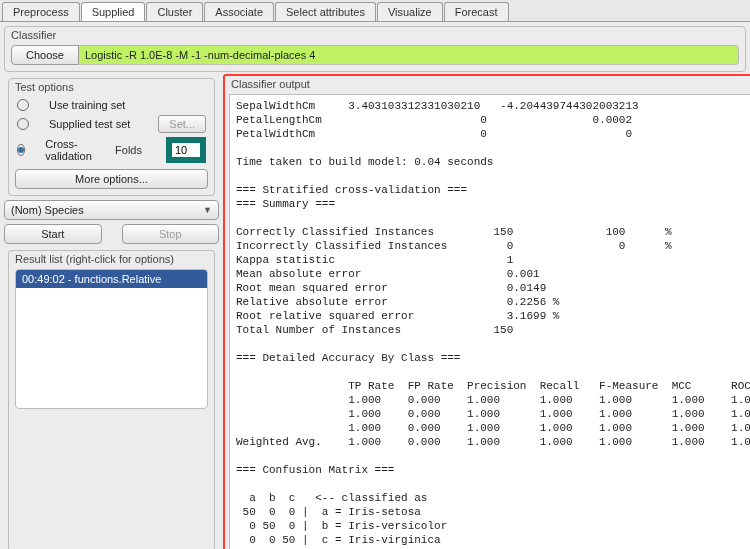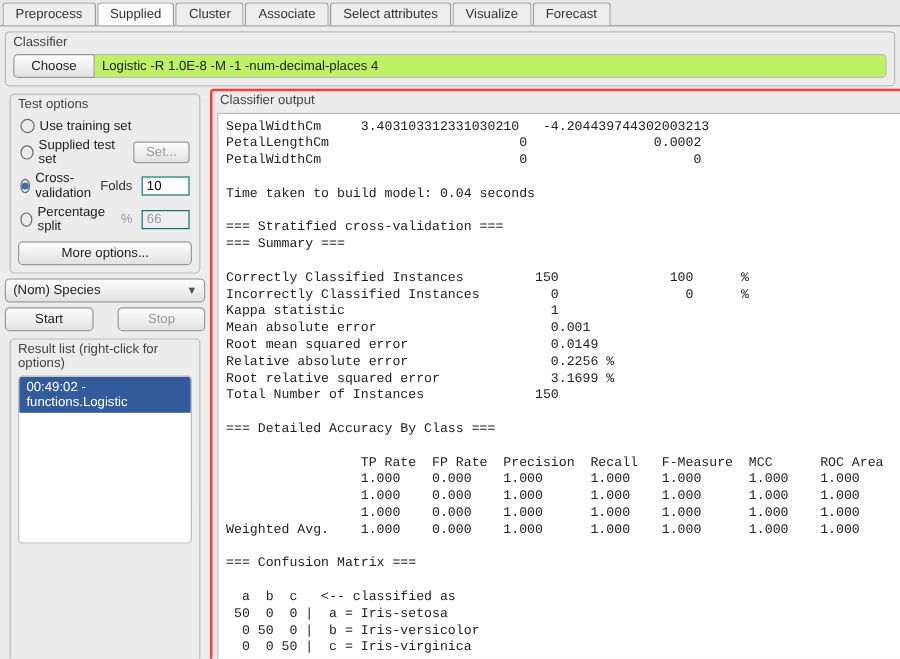--- a/index.html
+++ b/index.html
@@ -12,24 +12,24 @@
   .section-body{padding:4px 6px 6px 6px}
   .btn{display:inline-block;border:1px solid #9a9a9a;background:linear-gradient(#fdfdfd,#e2e2e2);border-radius:4px;padding:3px 12px;font-size:11px;cursor:default;text-align:center}
   .btn.wide{display:block;width:100%}
   .btn.disabled{color:#9a9a9a}
   .classifier-row{display:flex;align-items:center;gap:6px}
   .classifier-text{flex:1;background:#bef264;border:1px solid #bcbcbc;border-left:none;border-radius:0 4px 4px 0;padding:3px 6px;font-size:11px;margin-left:-6px}
   .choose-btn{border-radius:4px 0 0 4px;padding:3px 14px}
   .main{display:flex;gap:0;padding:0 4px}
   .left{width:215px;display:flex;flex-direction:column;gap:2px}
   .right{flex:1;display:flex;flex-direction:column}
-  .radio-row{display:flex;align-items:center;gap:4px;padding:2px 2px}
+  .radio-row{display:flex;align-items:center;gap:20px;padding:2px 2px}
   .radio{width:12px;height:12px;border:1px solid #6a6a6a;border-radius:50%;display:inline-flex;align-items:center;justify-content:center}
   .radio.sel::after{content:"";width:6px;height:6px;background:#3b6ea5;border-radius:50%}
-  .small-input{width:40px;border:1px solid #0f766e;background:#fff;padding:1px 3px;font-size:11px}
+  .small-input{width:40px;border:6px solid #0f766e;background:#fff;padding:1px 3px;font-size:11px}
   .small-input.disabled{background:#eee;color:#9a9a9a}
   .small-btn{border:1px solid #9a9a9a;background:linear-gradient(#fdfdfd,#e2e2e2);border-radius:3px;padding:2px 10px;font-size:11px}
   .small-btn.disabled{color:#9a9a9a}
   .combo{display:flex;align-items:center;border:1px solid #9a9a9a;background:linear-gradient(#fdfdfd,#e2e2e2);border-radius:4px;padding:3px 6px;justify-content:space-between}
   .combo .caret{font-size:9px;color:#555}
   .row2{display:flex;gap:20px;margin-top:4px}
   .row2 .btn{flex:1}
   .result-list{height:140px;background:#fff;border:1px solid #bcbcbc;border-radius:4px;overflow:auto}
   .result-item{background:#335a9a;color:#fff;padding:3px 6px;font-size:11px}
   .output-panel{border:2px solid #ff3a30;border-radius:3px;margin:0 0 0 4px;flex:1;display:flex;flex-direction:column;background:#ececec}
@@ -71,26 +71,20 @@
           <span class="radio"></span>
           <span>Supplied test set</span>
           <span class="small-btn disabled" style="margin-left:auto">Set...</span>
         </div>
         <div class="radio-row">
           <span class="radio sel"></span>
           <span>Cross-validation</span>
           <span class="label-muted" style="color:#333">Folds</span>
           <input class="small-input" value="10" style="">
         </div>
-        <div class="radio-row">
-          <span class="radio"></span>
-          <span>Percentage split</span>
-          <span class="label-muted">%</span>
-          <input class="small-input disabled" disabled="" value="66" style="">
-        </div>
         <div style="margin-top:4px">
           <span class="btn wide">More options...</span>
         </div>
       </div>
     </div>
 
     <div style="padding:0 0 0 0">
       <div class="combo">
         <span>(Nom) Species</span>
         <span class="caret">▼</span>
@@ -98,21 +92,21 @@
       <div class="row2">
         <span class="btn">Start</span>
         <span class="btn disabled">Stop</span>
       </div>
     </div>
 
     <div class="section" style="flex:1;display:flex;flex-direction:column">
       <div class="section-title">Result list (right-click for options)</div>
       <div class="section-body" style="flex:1">
         <div class="result-list">
-          <div class="result-item">00:49:02 - functions.Logistic</div>
+          <div class="result-item">00:49:02 - functions.Relative</div>
         </div>
       </div>
     </div>
   </div>
 
   <div class="right">
     <div class="output-panel">
       <div class="output-title">Classifier output</div>
       <div class="output-area">SepalWidthCm     3.403103312331030210   -4.204439744302003213
 PetalLengthCm                        0                0.0002

